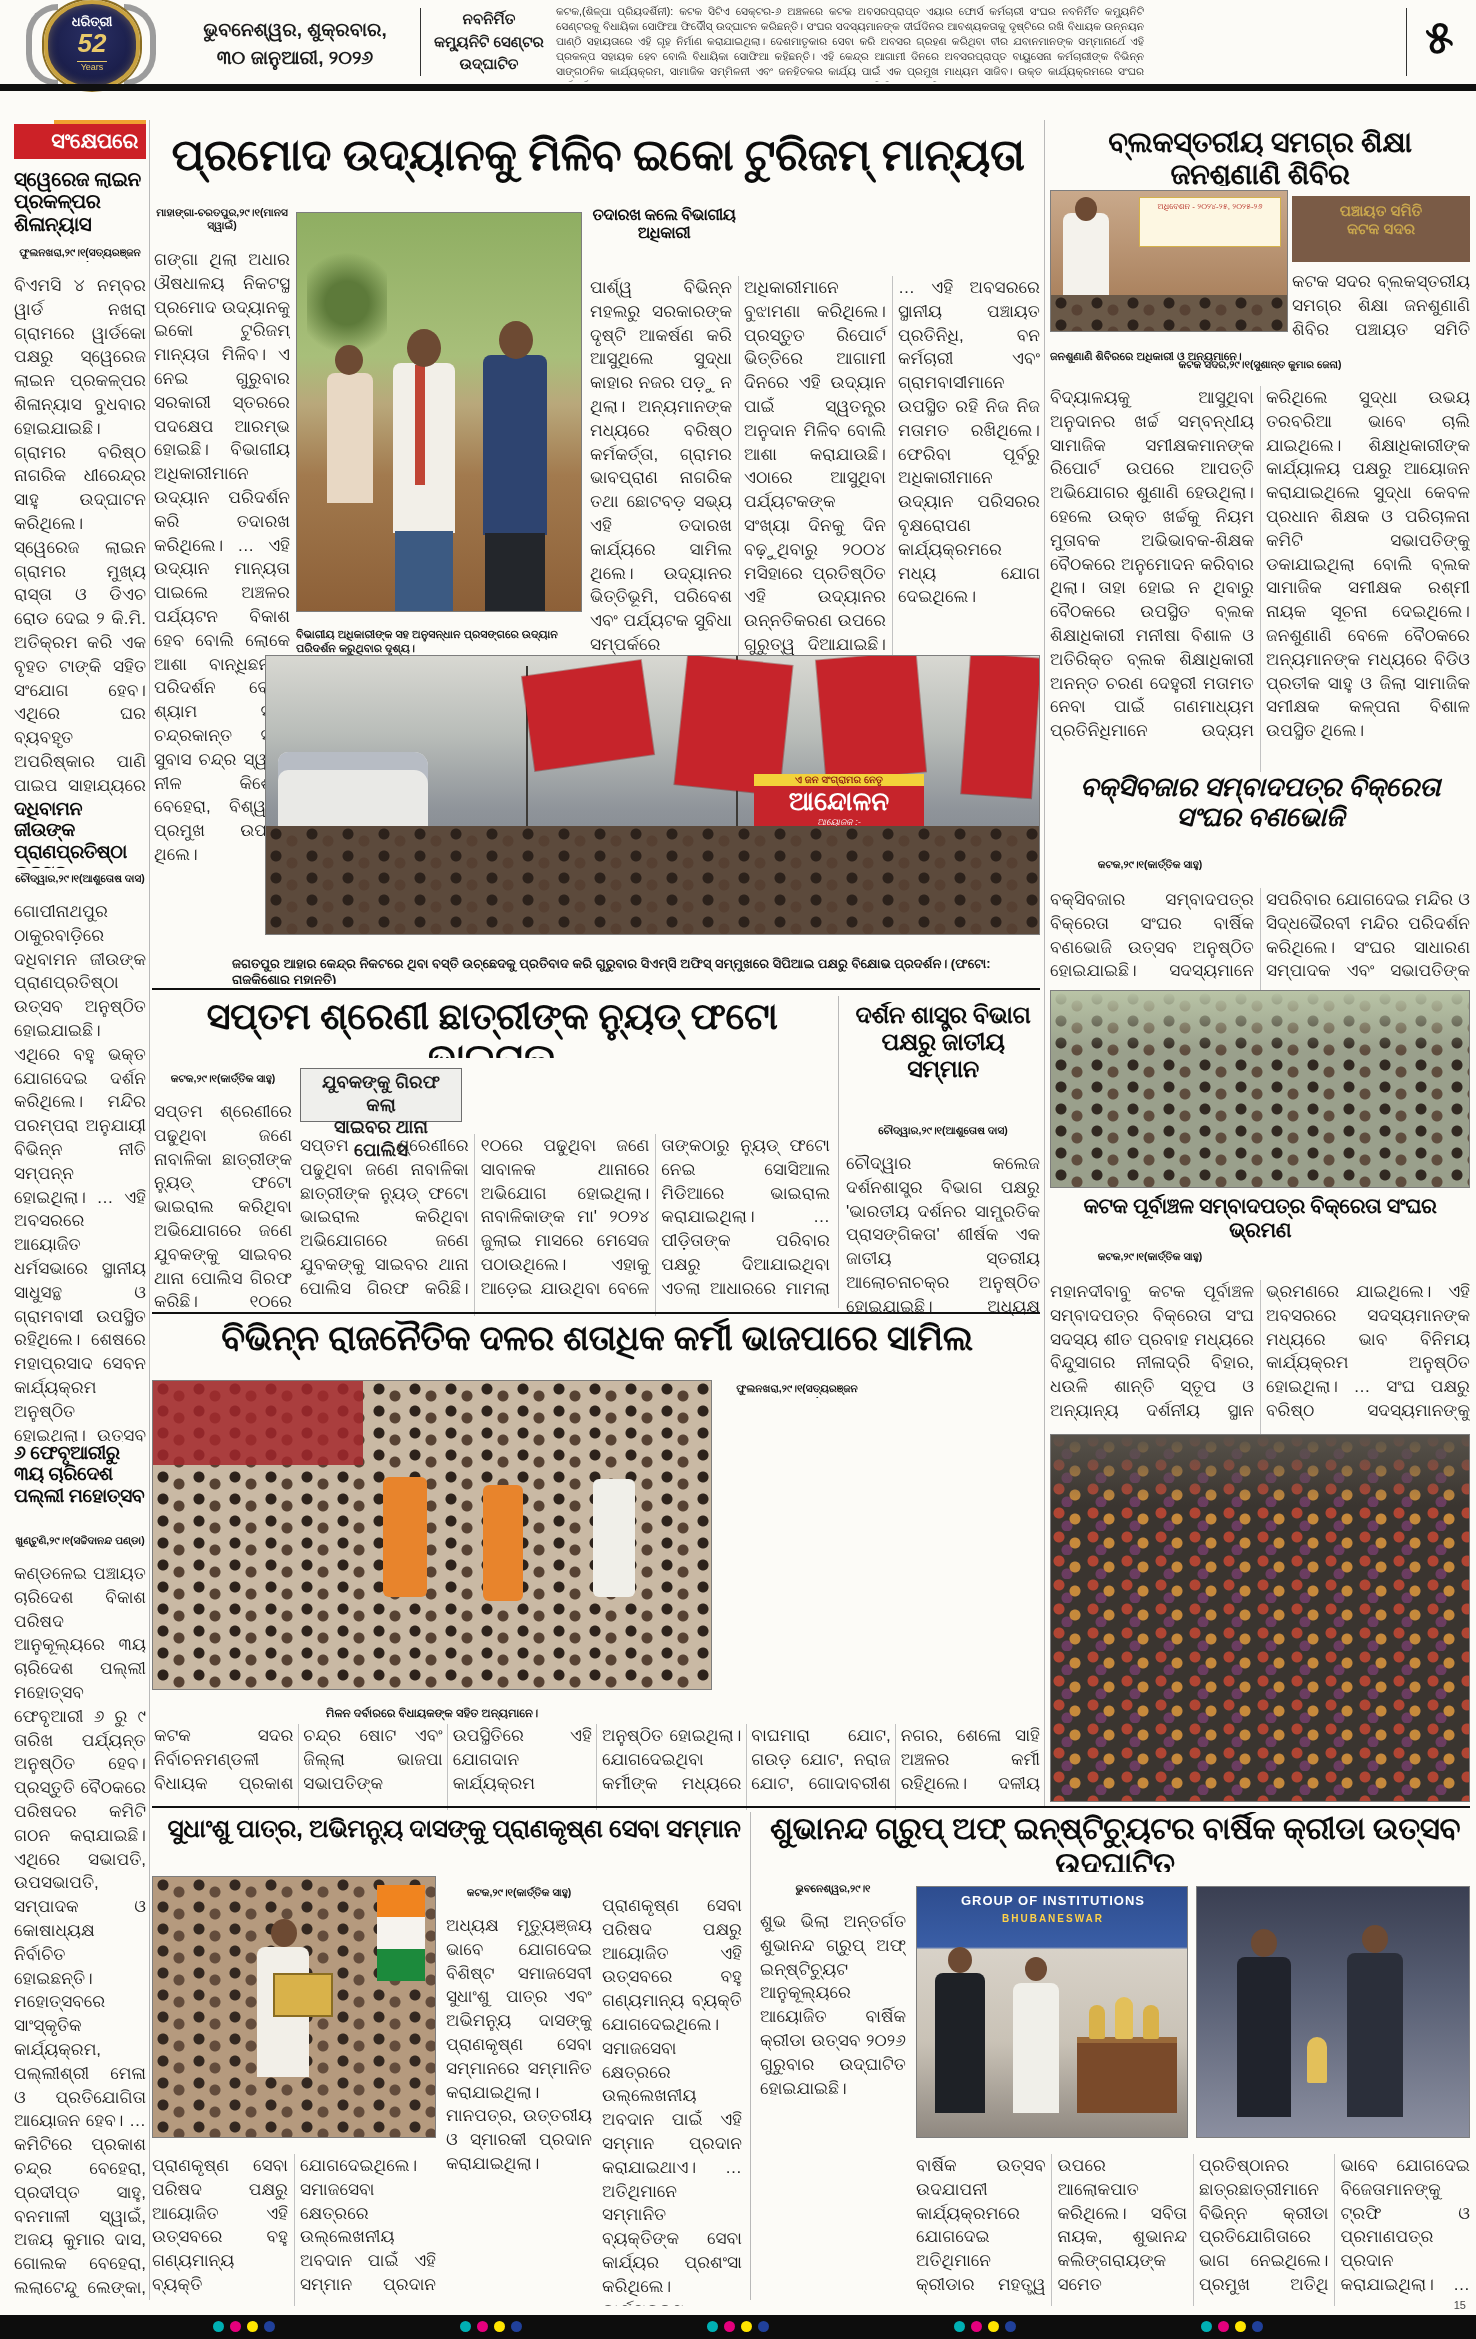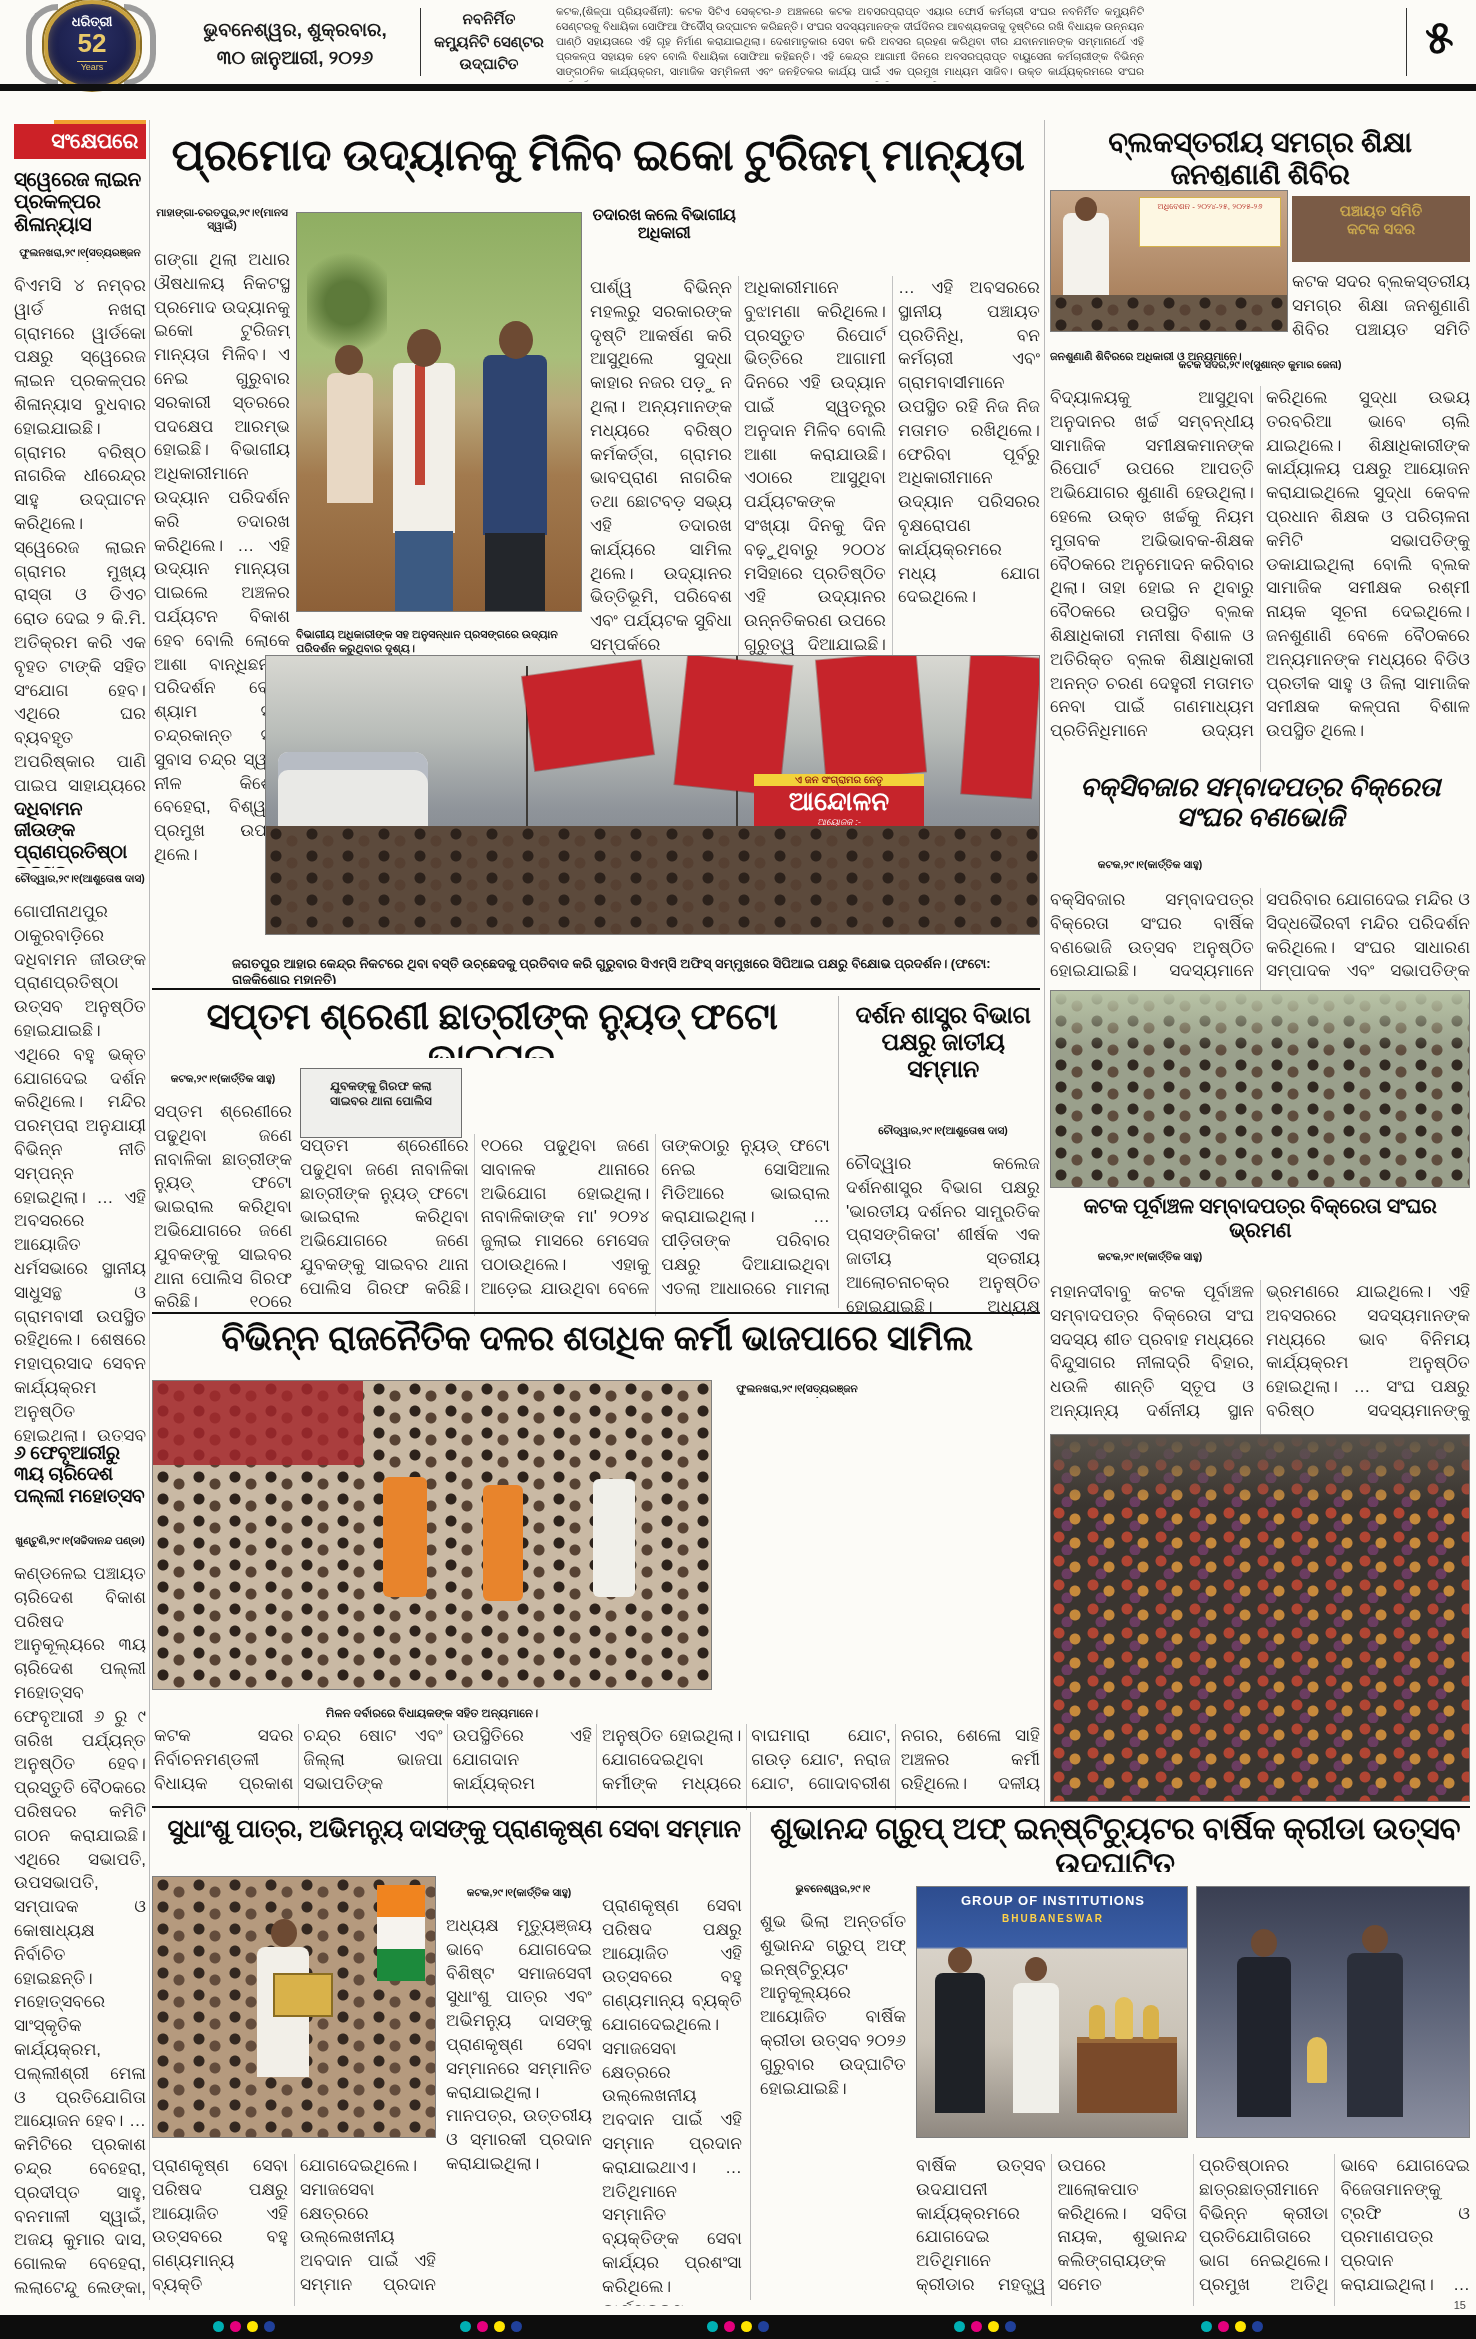--- a/index.html
+++ b/index.html
@@ -29,41 +29,41 @@
      radial-gradient(circle at 16px 19px, rgba(118,62,108,.8) 5px, transparent 6px);
      background-size:34px 24px;}
   .flag{position:absolute;background:#c6242b;box-shadow:0 0 0 1px rgba(120,20,20,.4);}
   .pole{position:absolute;width:2px;background:#3d3a36;}
   .person{position:absolute;border-radius:8px 8px 0 0;}
   .head{position:absolute;border-radius:50%;background:#6d4a33;}
   .banner-red{position:absolute;background:#c6242b;color:#fff;text-align:center;}
   .sb-banner{background:#cc2127;color:#ffffff;font-weight:bold;font-size:21px;
              text-align:right;padding:5px 8px 6px 4px;letter-spacing:-0.5px;}
   .subbox{background:#efefec;border:1px solid #6e6e6e;font-weight:bold;text-align:center;
-          font-size:12px;line-height:1.25;padding:10px 4px;}
+          font-size:18px;line-height:1.25;padding:2px 4px;}
   .dotbar{position:absolute;left:0;right:0;bottom:0;height:24px;background:#0d0d0d;}
   .dot{width:11px;height:11px;border-radius:50%;display:inline-block;margin:0 3px;}
   .logo-medal{position:absolute;left:14px;top:0;width:88px;height:82px;border-radius:50%/46%;
       background:radial-gradient(circle at 50% 38%, #2a2f63 0%, #191d49 70%, #10132f 100%);
       border:4px solid #c9a23f;box-shadow:0 0 0 2px #8a6d22, inset 0 0 10px rgba(255,215,120,.35);
       color:#fff;text-align:center;}
   .bracket{position:absolute;width:26px;height:70px;border:6px solid #9c9c9c;top:4px;}
 </style>
 </head>
 <body>
 
 <div class="page">
 
   <div class="abs" style="left:0;top:0;width:1476px;height:84px;">
     <div class="abs" style="left:30px;top:0;width:120px;height:84px;">
       <div class="bracket" style="left:-4px;border-right:none;border-radius:40px 0 0 40px;"></div>
       <div class="bracket" style="right:-6px;border-left:none;border-radius:0 40px 40px 0;"></div>
       <div class="logo-medal">
         <div style="font-size:13px;font-weight:bold;margin-top:10px;">ଧରିତ୍ରୀ</div>
-        <div style="font-size:26px;font-weight:bold;color:#e9c96a;line-height:1;">52</div>
+        <div style="font-size:26px;font-weight:bold;color:#e9c96a;line-height:1;font-style:italic;">52</div>
         <div style="font-size:9px;color:#e9c96a;border-top:1px solid #e9c96a;display:inline-block;padding:0 4px;">Years</div>
       </div>
     </div>
     <div class="abs ctr" style="left:180px;top:16px;width:230px;font-weight:bold;font-size:19px;line-height:1.45;">
       <div>ଭୁବନେଶ୍ୱର, ଶୁକ୍ରବାର,</div>
       <div>୩୦ ଜାନୁଆରୀ, ୨୦୨୬</div>
     </div>
     <div class="abs vrule" style="left:420px;top:8px;height:68px;background:#333;"></div>
     <div class="abs ctr" style="left:428px;top:8px;width:122px;font-weight:bold;font-size:15px;line-height:1.5;">
       <div>ନବନିର୍ମିତ</div>

